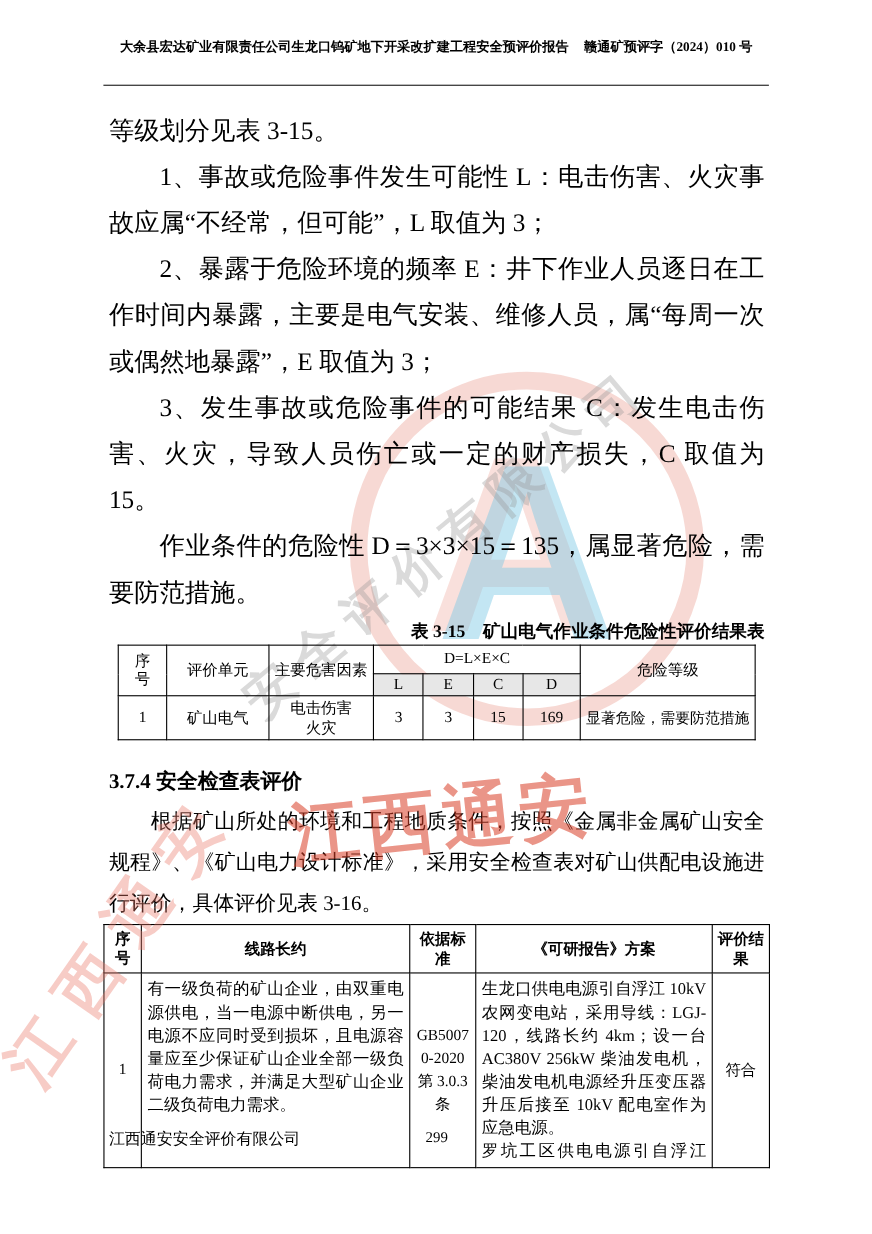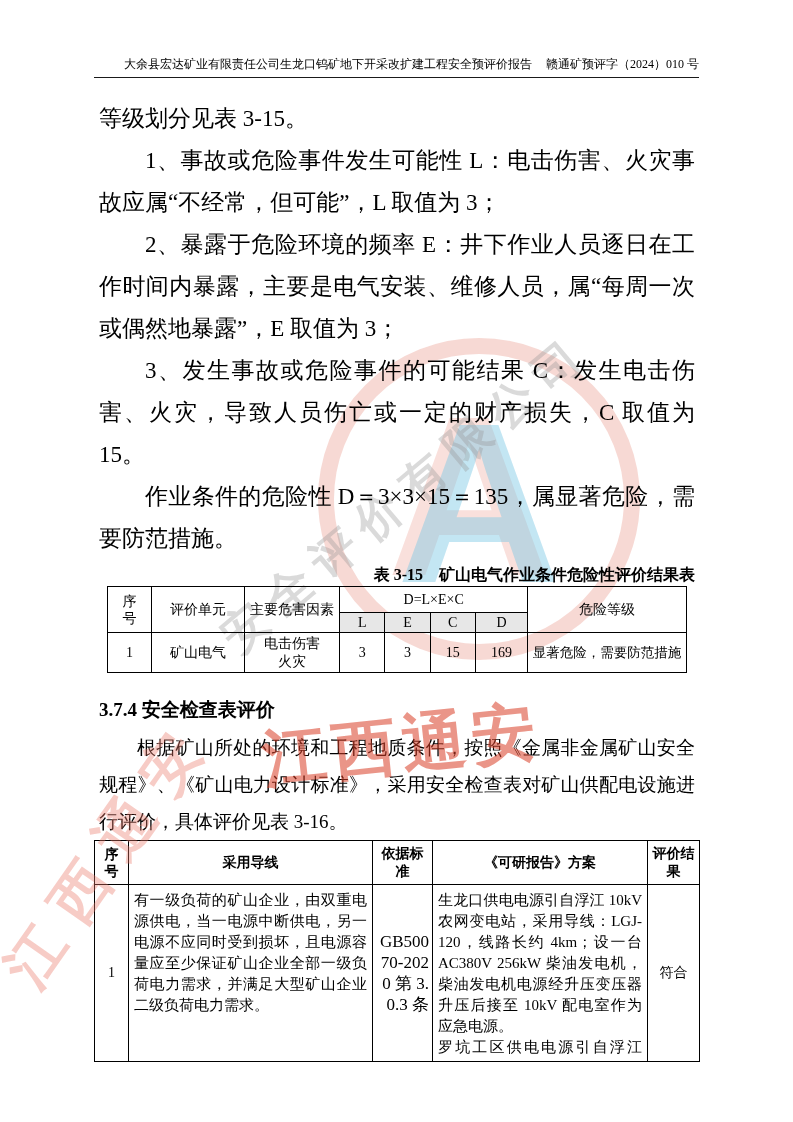--- a/index.html
+++ b/index.html
@@ -10,23 +10,23 @@
     height: 1122px;
     background: #ffffff;
     overflow: hidden;
     color: #000;
     font-family: "Liberation Serif", "DejaVu Serif", serif;
   }
 
   
   .header {
     position: absolute;
-    top: 56px; left: 94px; width: 605px;
-    text-align: right;
-    font-weight: normal;
+    top: 34px; left: 94px; width: 605px;
+    text-align: center;
+    font-weight: bold;
     font-size: 12px;
     white-space: nowrap;
     z-index: 2;
   }
   .header .doc-num { margin-left: 14px; }
   .header-rule {
     position: absolute;
     top: 77px; left: 94px; width: 605px;
     border-top: 1.5px solid #1a1a1a;
     z-index: 2;
@@ -97,21 +97,21 @@
   
   .t316 { width: 605px; margin-left: -5px; font-size: 14px; }
   .t316 td { padding: 2px 3px; }
   .t316 .hdr td { height: 44px; font-weight: bold; }
   .t316 .data { height: 177px; }
   .t316 .content-cell, .t316 .plan-cell {
     text-align: justify; vertical-align: top;
     font-size: 15px; line-height: 21px; padding: 5px 5px;
   }
   .t316 .clip { max-height: 166px; overflow: hidden; }
-  .t316 .standard-cell { font-size: 17px; line-height: 21px; word-break: break-all; padding: 2px 3px; text-align: right; }
+  .t316 .standard-cell { font-size: 14px; line-height: 21px; word-break: break-all; padding: 2px 3px; }
 
   
   .footer { position: absolute; left: 99px; top: 1026px; width: 596px; font-size: 14.5px; z-index: 2; }
   .footer-company { position: absolute; left: 0; top: 0; }
   .footer-page { text-align: center; font-size: 13.5px; }
 </style>
 </head>
 <body>
 
 <div class="page">
@@ -192,21 +192,21 @@
           <col style="width:244px">
           <col style="width:60px">
         <col style="width:215px">
           <col style="width:52px">
       </colgroup>
       <tbody>
         <tr class="hdr">
           <td>
               <div class="narrow2">序号</div>
             </td>
-          <td>采用导线</td>
+          <td>线路长约</td>
           <td>依据标准</td>
           <td>《可研报告》方案</td>
           <td>评价结果</td>
         </tr>
         <tr class="data">
           <td>1</td>
           <td class="content-cell">
             <div class="clip">有一级负荷的矿山企业，由双重电源供电，当一电源中断供电，另一电源不应同时受到损坏，且电源容量应至少保证矿山企业全部一级负荷电力需求，并满足大型矿山企业二级负荷电力需求。</div>
           </td>
           <td class="standard-cell">GB50070-2020 第 3.0.3 条</td>
@@ -216,14 +216,18 @@
               <div>罗坑工区供电电源引自浮江 10kV 农网变电站，采用导线：LGJ-120，</div>
             </div>
           </td>
           <td>符合</td>
         </tr>
       </tbody>
     </table>
 
   </div>
 
+  <div class="footer">
+    <span class="footer-company">江西通安安全评价有限公司</span>
+    <div class="footer-page">299</div>
+  </div>
 
 </div>
 
 </body></html>

